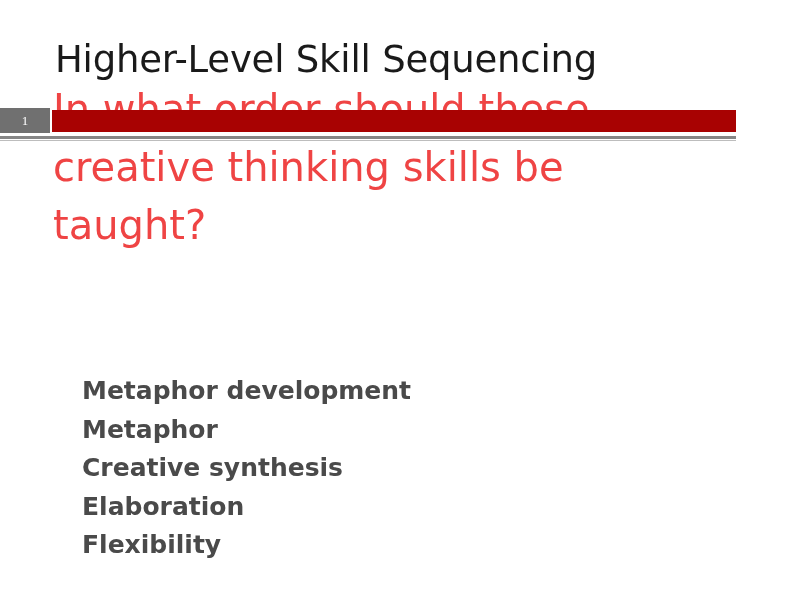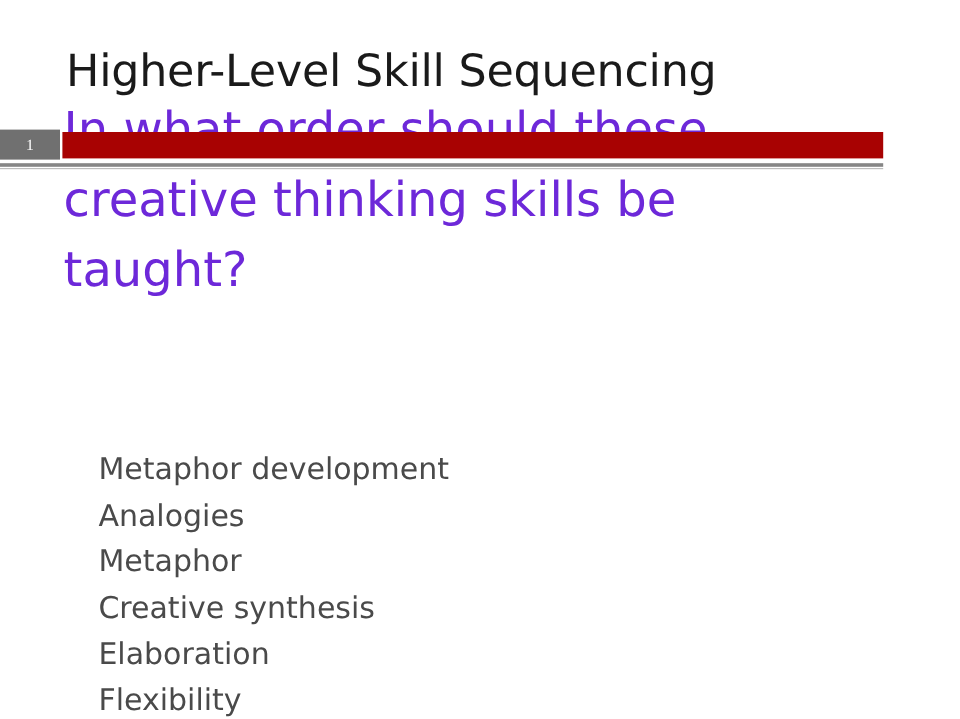--- a/index.html
+++ b/index.html
@@ -91,38 +91,38 @@
   
   .question {
     position: absolute;
     left: 53px;
     top: 80px;
     width: 560px;
     font-family: "DejaVu Sans", sans-serif;
     font-size: 40px;
     line-height: 58px;
     font-weight: 400;
-    color: #6d28d9;
+    color: #ef4444;
   }
 
   
   .skills-list {
     position: absolute;
     left: 82px;
     top: 372px;
     width: 500px;
     margin: 0;
     padding: 0;
     list-style: none;
   }
   .skills-list li {
     font-family: "DejaVu Sans", sans-serif;
     font-size: 25px;
     line-height: 38.5px;
-    font-weight: 400;
+    font-weight: 700;
     color: #4a4a4a;
     white-space: nowrap;
   }
 </style>
 </head>
 <body>
 
 <div class="slide">
 
   <div class="slide-title">Higher-Level Skill Sequencing</div>
@@ -133,20 +133,19 @@
     <div class="red-bar"></div>
     <div class="rule-thick"></div>
     <div class="rule-thin"></div>
     <div class="page-badge">
       <div class="page-badge-number">1</div>
     </div>
   </div>
 
   <ul class="skills-list">
     <li>Metaphor development</li>
-    <li>Analogies</li>
     <li>Metaphor</li>
     <li>Creative synthesis</li>
     <li>Elaboration</li>
     <li>Flexibility</li>
   </ul>
 
 </div>
 
 </body></html>

